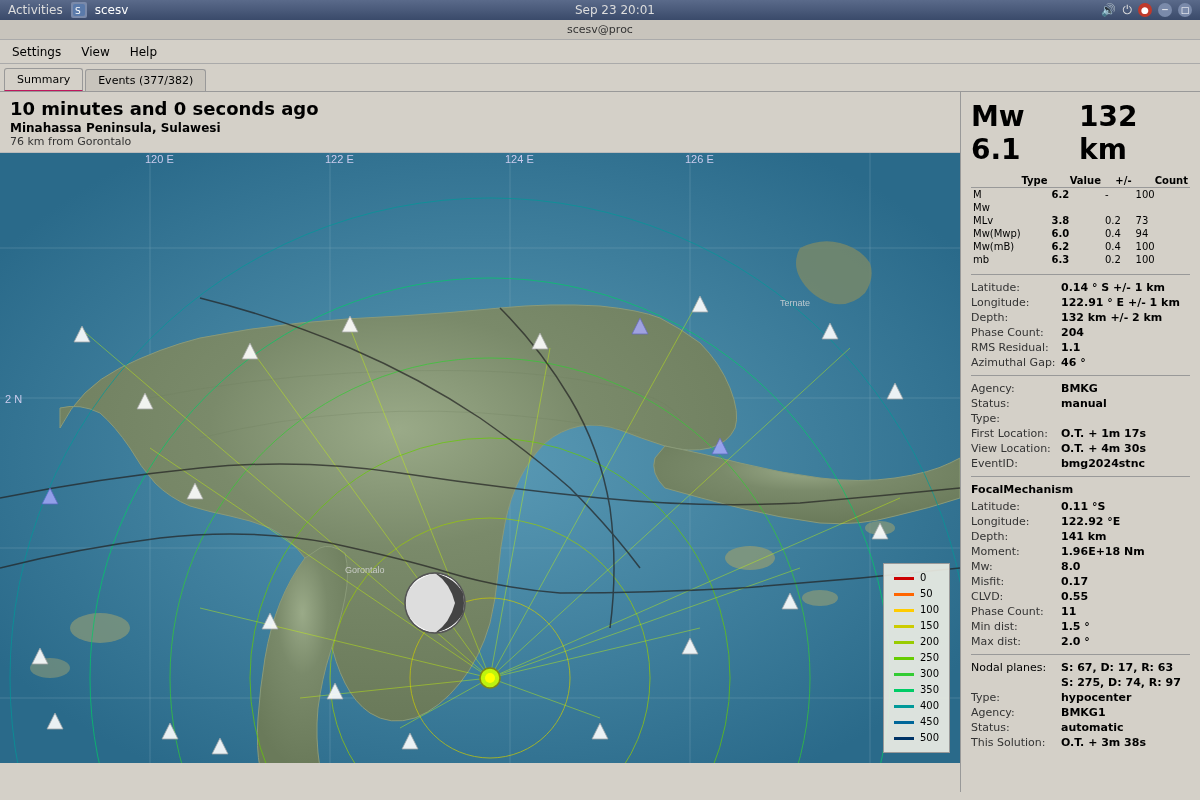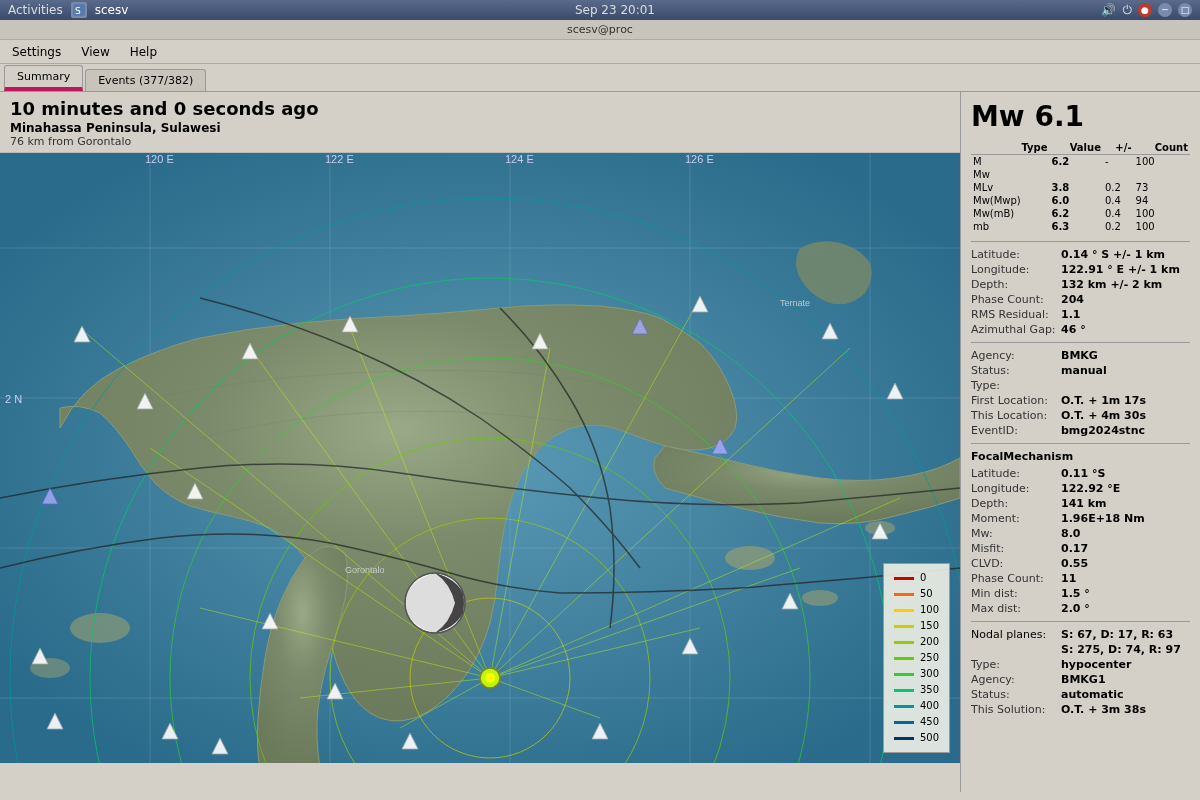--- a/index.html
+++ b/index.html
@@ -66,21 +66,21 @@
       font-size: 11px;
       cursor: pointer;
       border: 1px solid #999;
       border-bottom: none;
       background: #c8c4bc;
       margin-right: 2px;
       border-radius: 3px 3px 0 0;
     }
     .tab.active {
       background: #d4d0c8;
-      border-bottom: 4px solid #be185d;
+      border-bottom: 1px solid #be185d;
       z-index: 1;
     }
 
     
     #main {
       display: flex;
       height: calc(800px - 28px - 20px - 24px - 28px);
     }
 
     
@@ -453,20 +453,21 @@
           <span>500</span>
         </div>
       </div>
     </div>
   </div>
 
   <div id="right-panel">
 
     <div class="mag-row">
       <span class="mag-value">Mw 6.1</span>
+      <span class="depth-value">132 km</span>
     </div>
 
     <table class="info-table">
       <thead>
         <tr>
           <th>Type</th>
           <th>Value</th>
           <th>+/-</th>
           <th>Count</th>
         </tr>
@@ -550,21 +551,21 @@
     </div>
     <div class="info-row2">
       <span class="label">Type:</span>
       <span class="value"></span>
     </div>
     <div class="info-row2">
       <span class="label">First Location:</span>
       <span class="value">O.T. + 1m 17s</span>
     </div>
     <div class="info-row2">
-      <span class="label">This Location:</span>
+      <span class="label">View Location:</span>
       <span class="value">O.T. + 4m 30s</span>
     </div>
     <div class="info-row2">
       <span class="label">EventID:</span>
       <span class="value">bmg2024stnc</span>
     </div>
 
     <div class="divider"></div>
 
     <div class="section-label">FocalMechanism</div>

